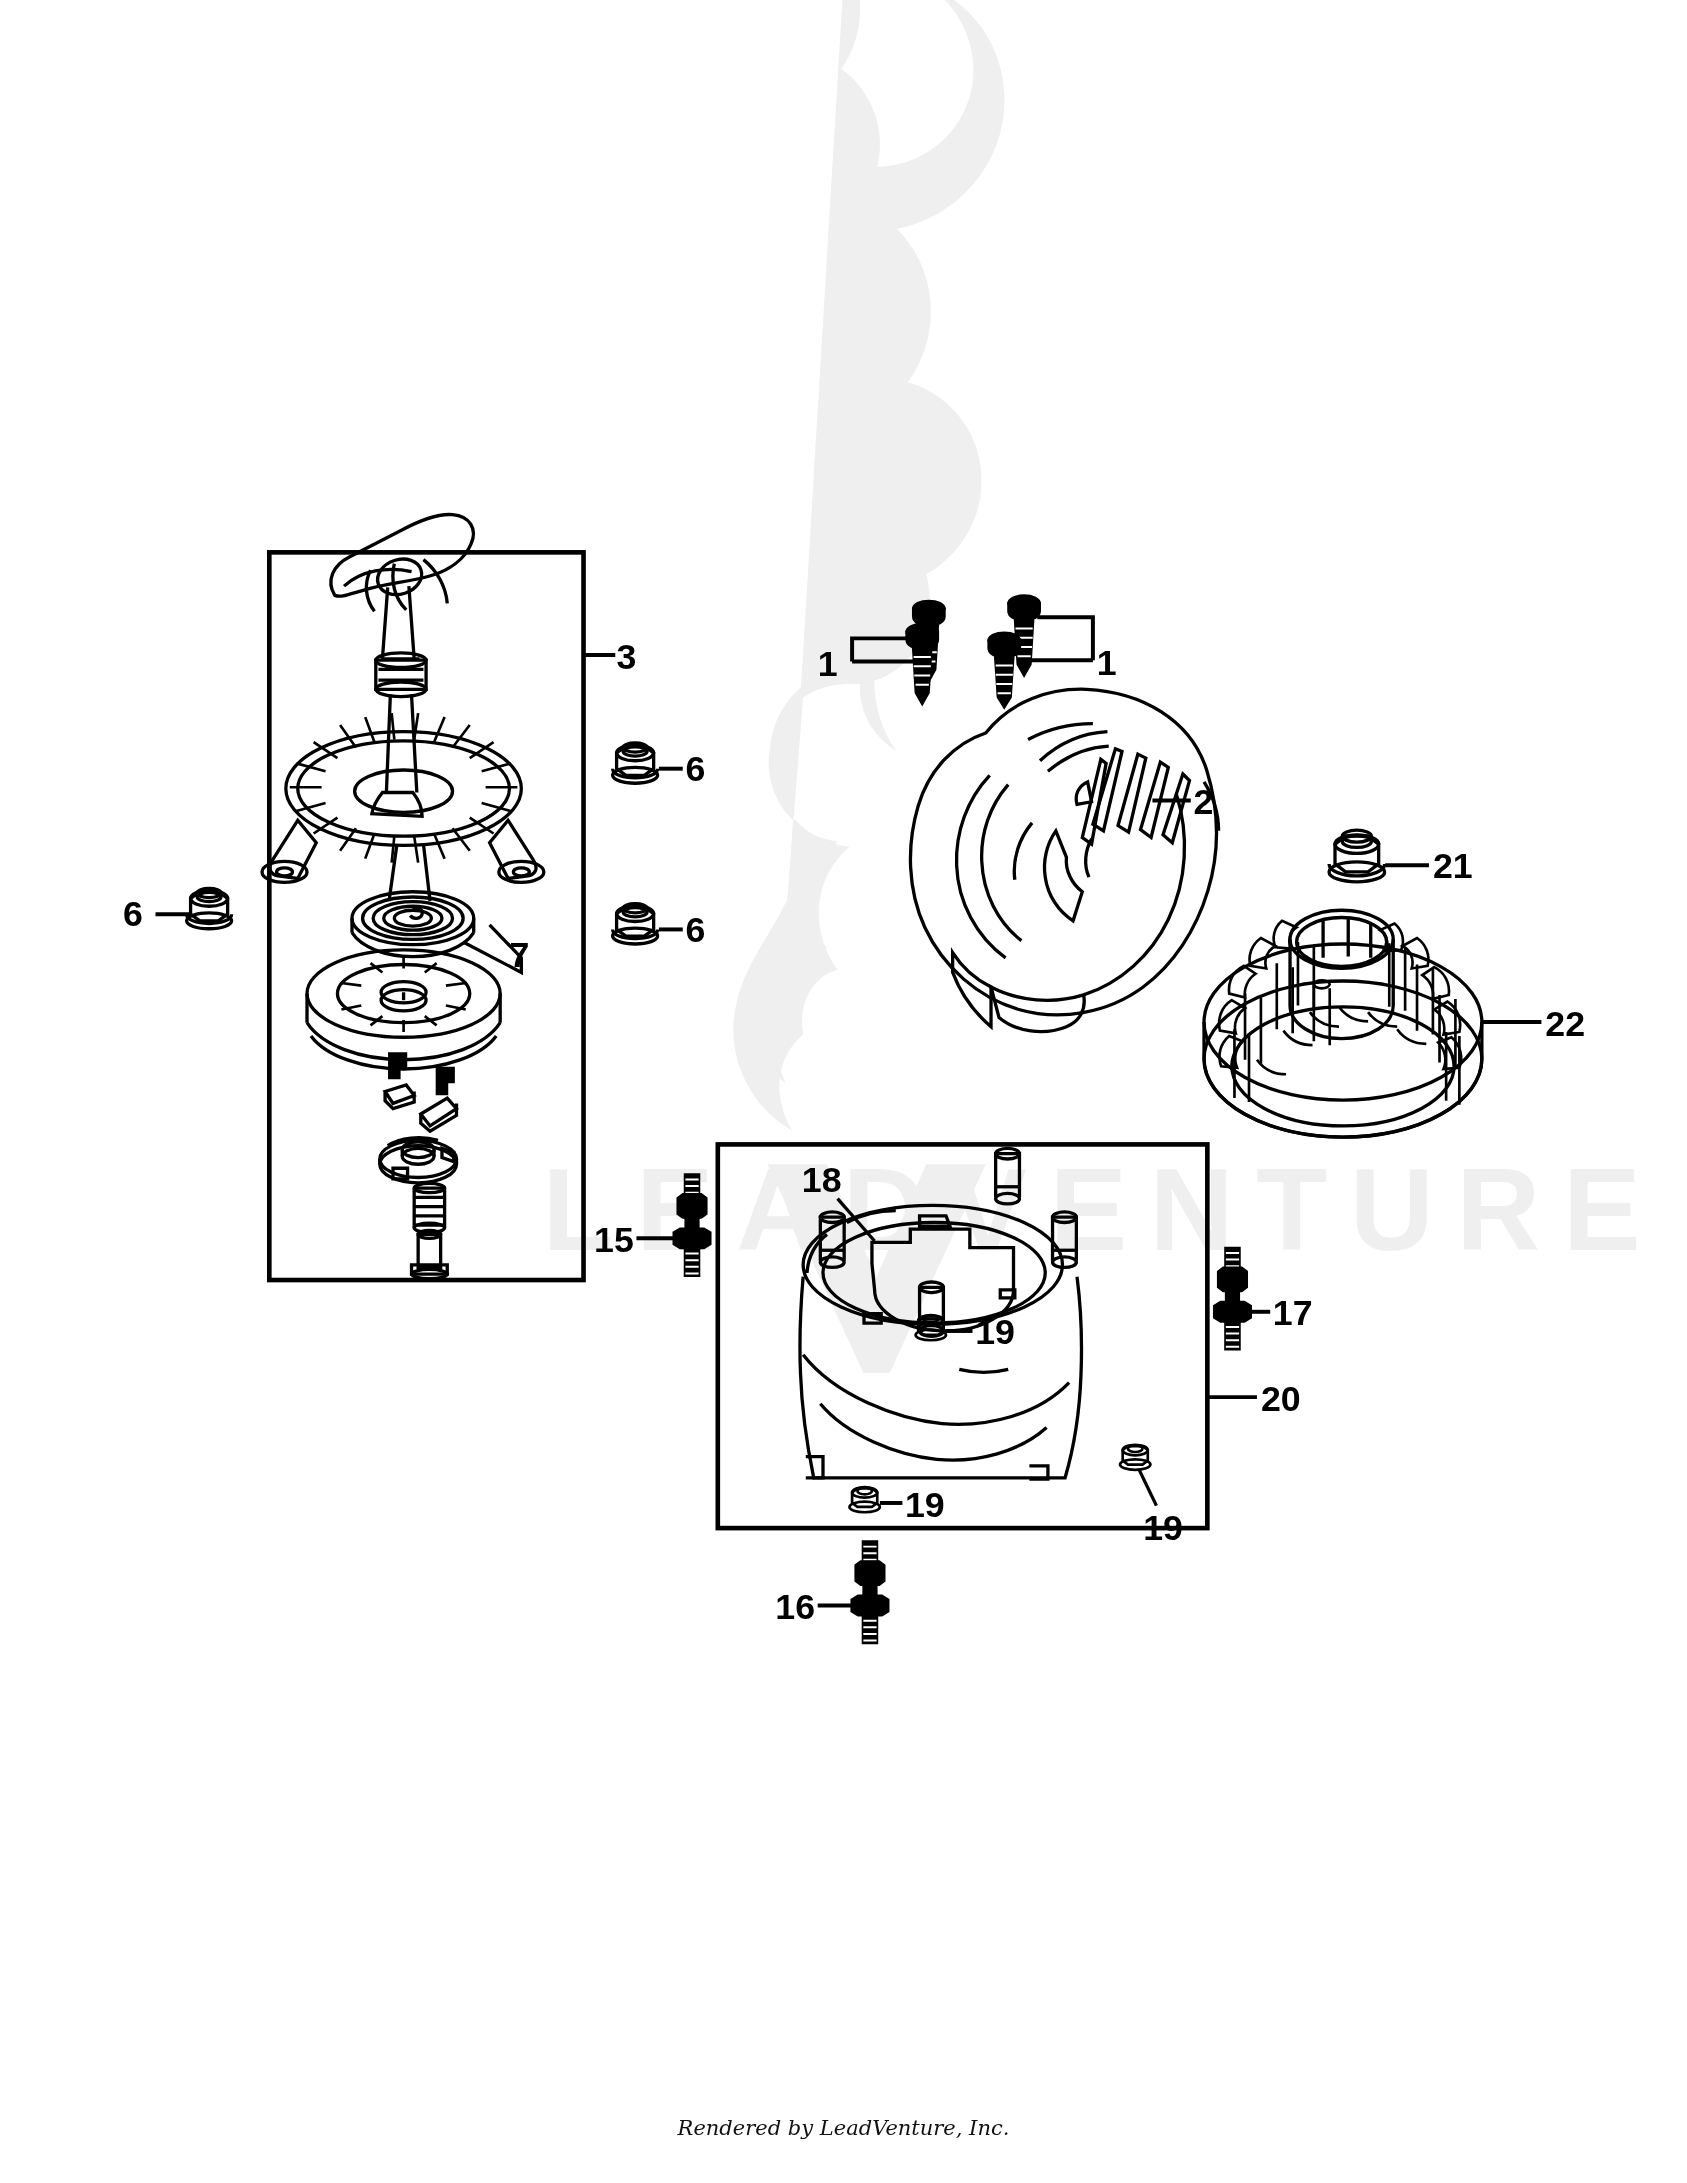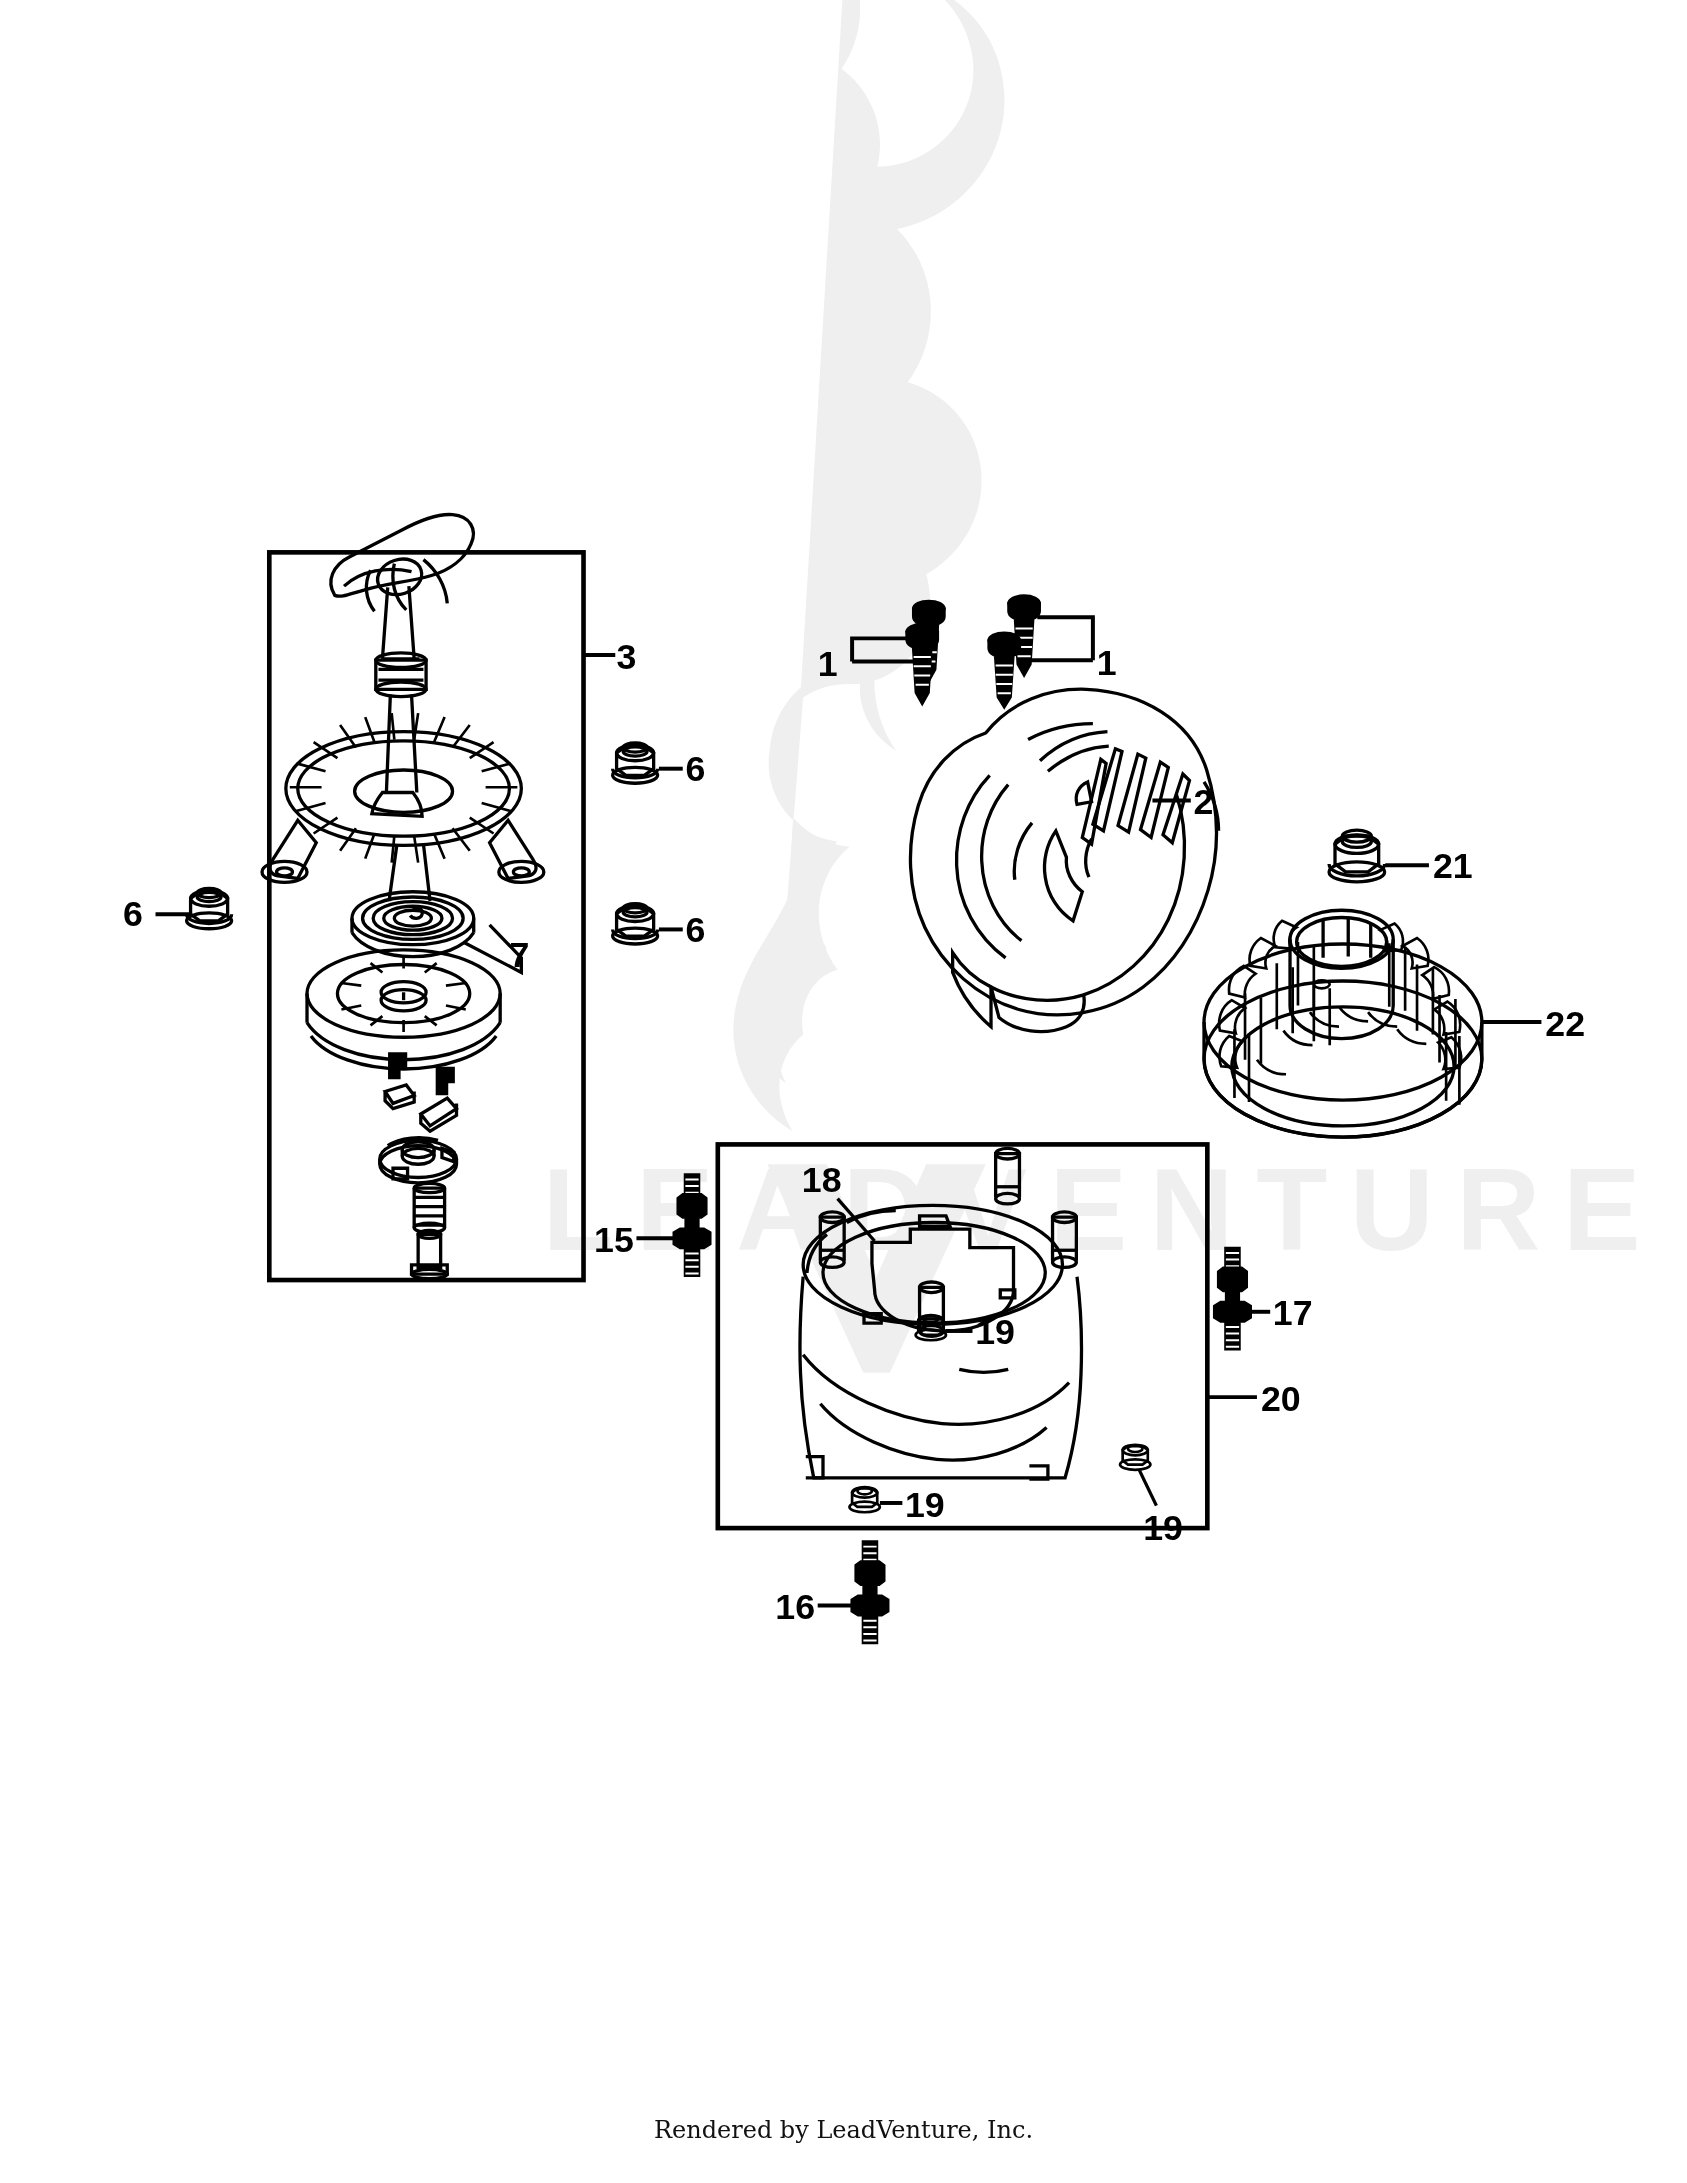--- a/index.html
+++ b/index.html
@@ -1,20 +1,20 @@
 <!DOCTYPE html>
 <html style="font-size:10.6px"><head>
 <meta charset="utf-8">
 <style>
   html,body{margin:0;padding:0;background:#ffffff;}
   body{width:1687px;height:2183px;position:relative;font-family:"Liberation Serif",serif;overflow:hidden;}
   #stage{position:absolute;left:0;top:0;width:1687px;height:2183px;}
   svg{display:block;}
   .callout{font-family:"Liberation Sans",sans-serif;font-weight:bold;font-size:54px;fill:#000;}
-  .footer{position:absolute;left:0;width:1687px;text-align:center;font-family:"DejaVu Serif",serif;font-size:24px;color:#111;}
+  .footer{position:absolute;left:0;width:1687px;text-align:center;font-family:"DejaVu Serif",serif;font-size:21px;color:#111;font-style:italic;}
 </style>
 </head>
 <body>
 
 <div id="stage">
 <svg width="1687" height="2183" viewBox="0 0 2550 3300" xmlns="http://www.w3.org/2000/svg">
   <rect x="0" y="0" width="2550" height="3300" fill="#ffffff"></rect>
 
   <g fill="#efefef" stroke="none">
 

